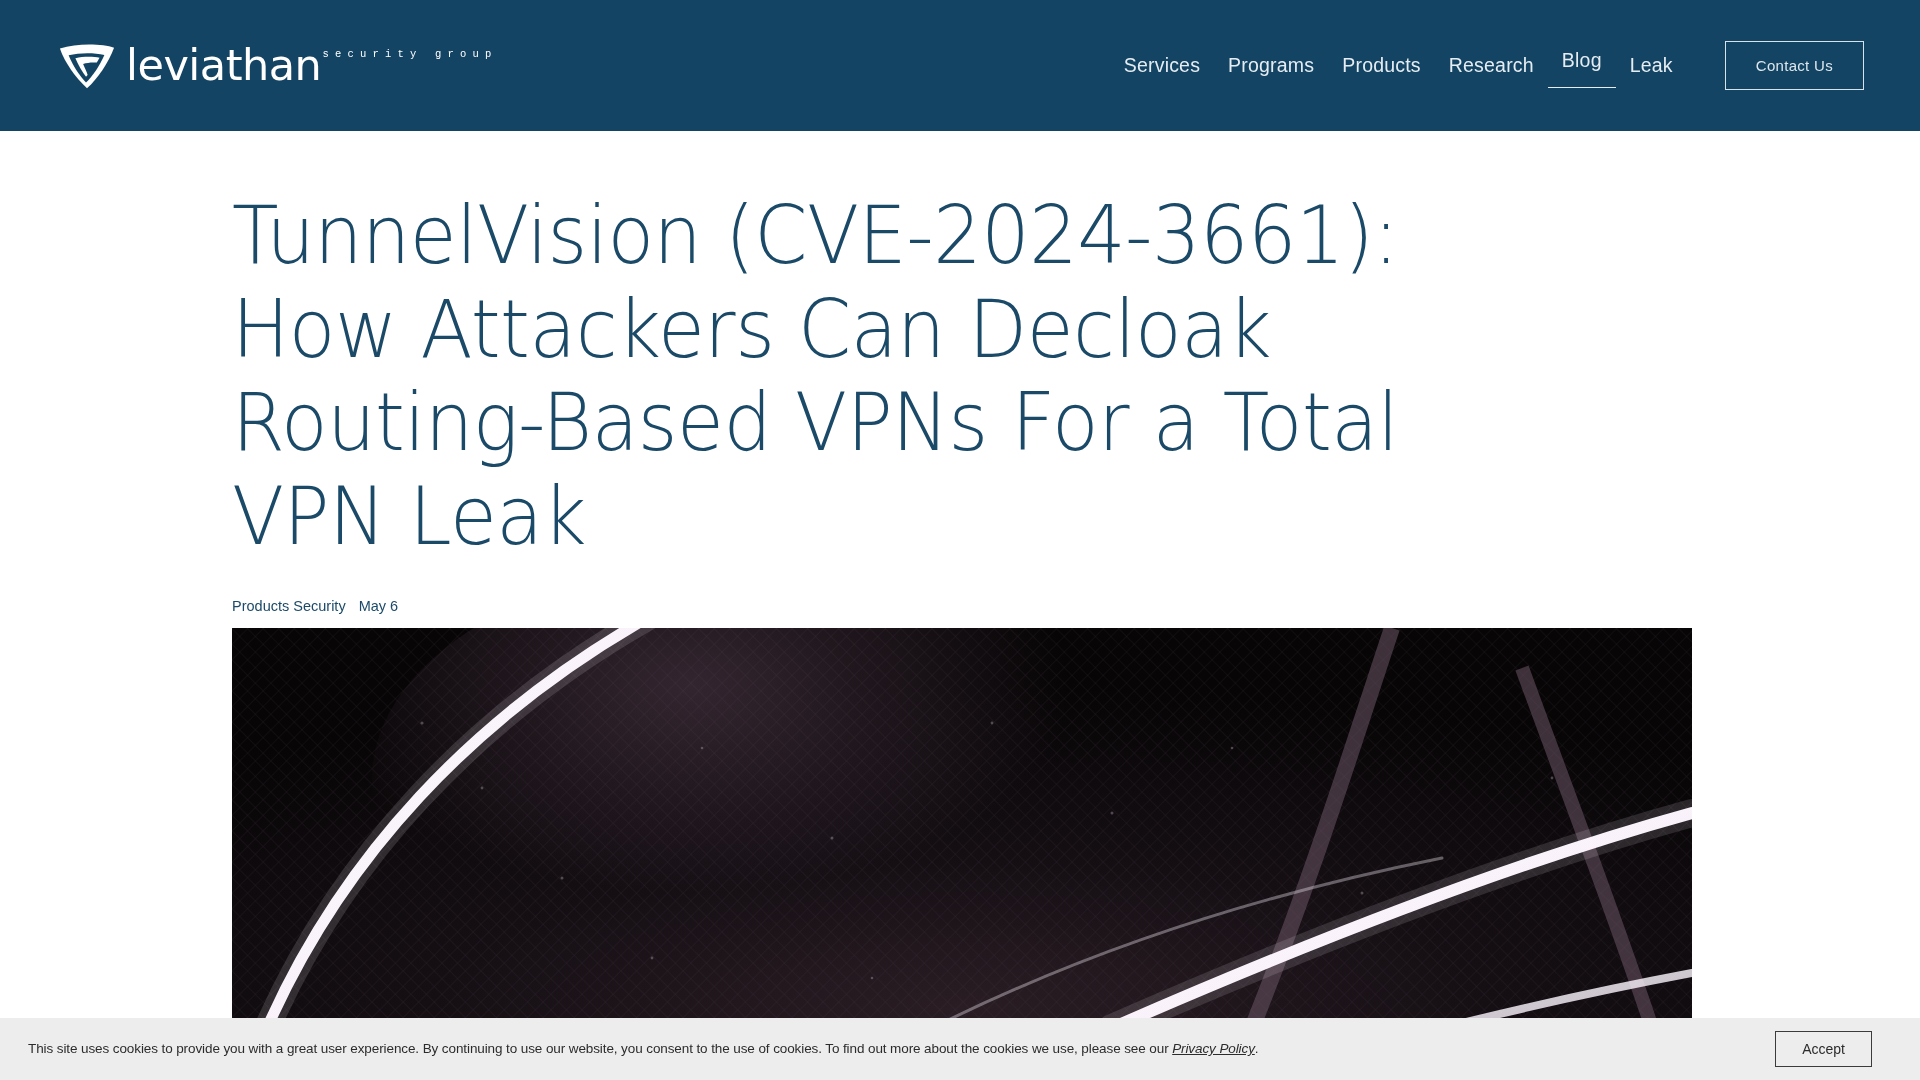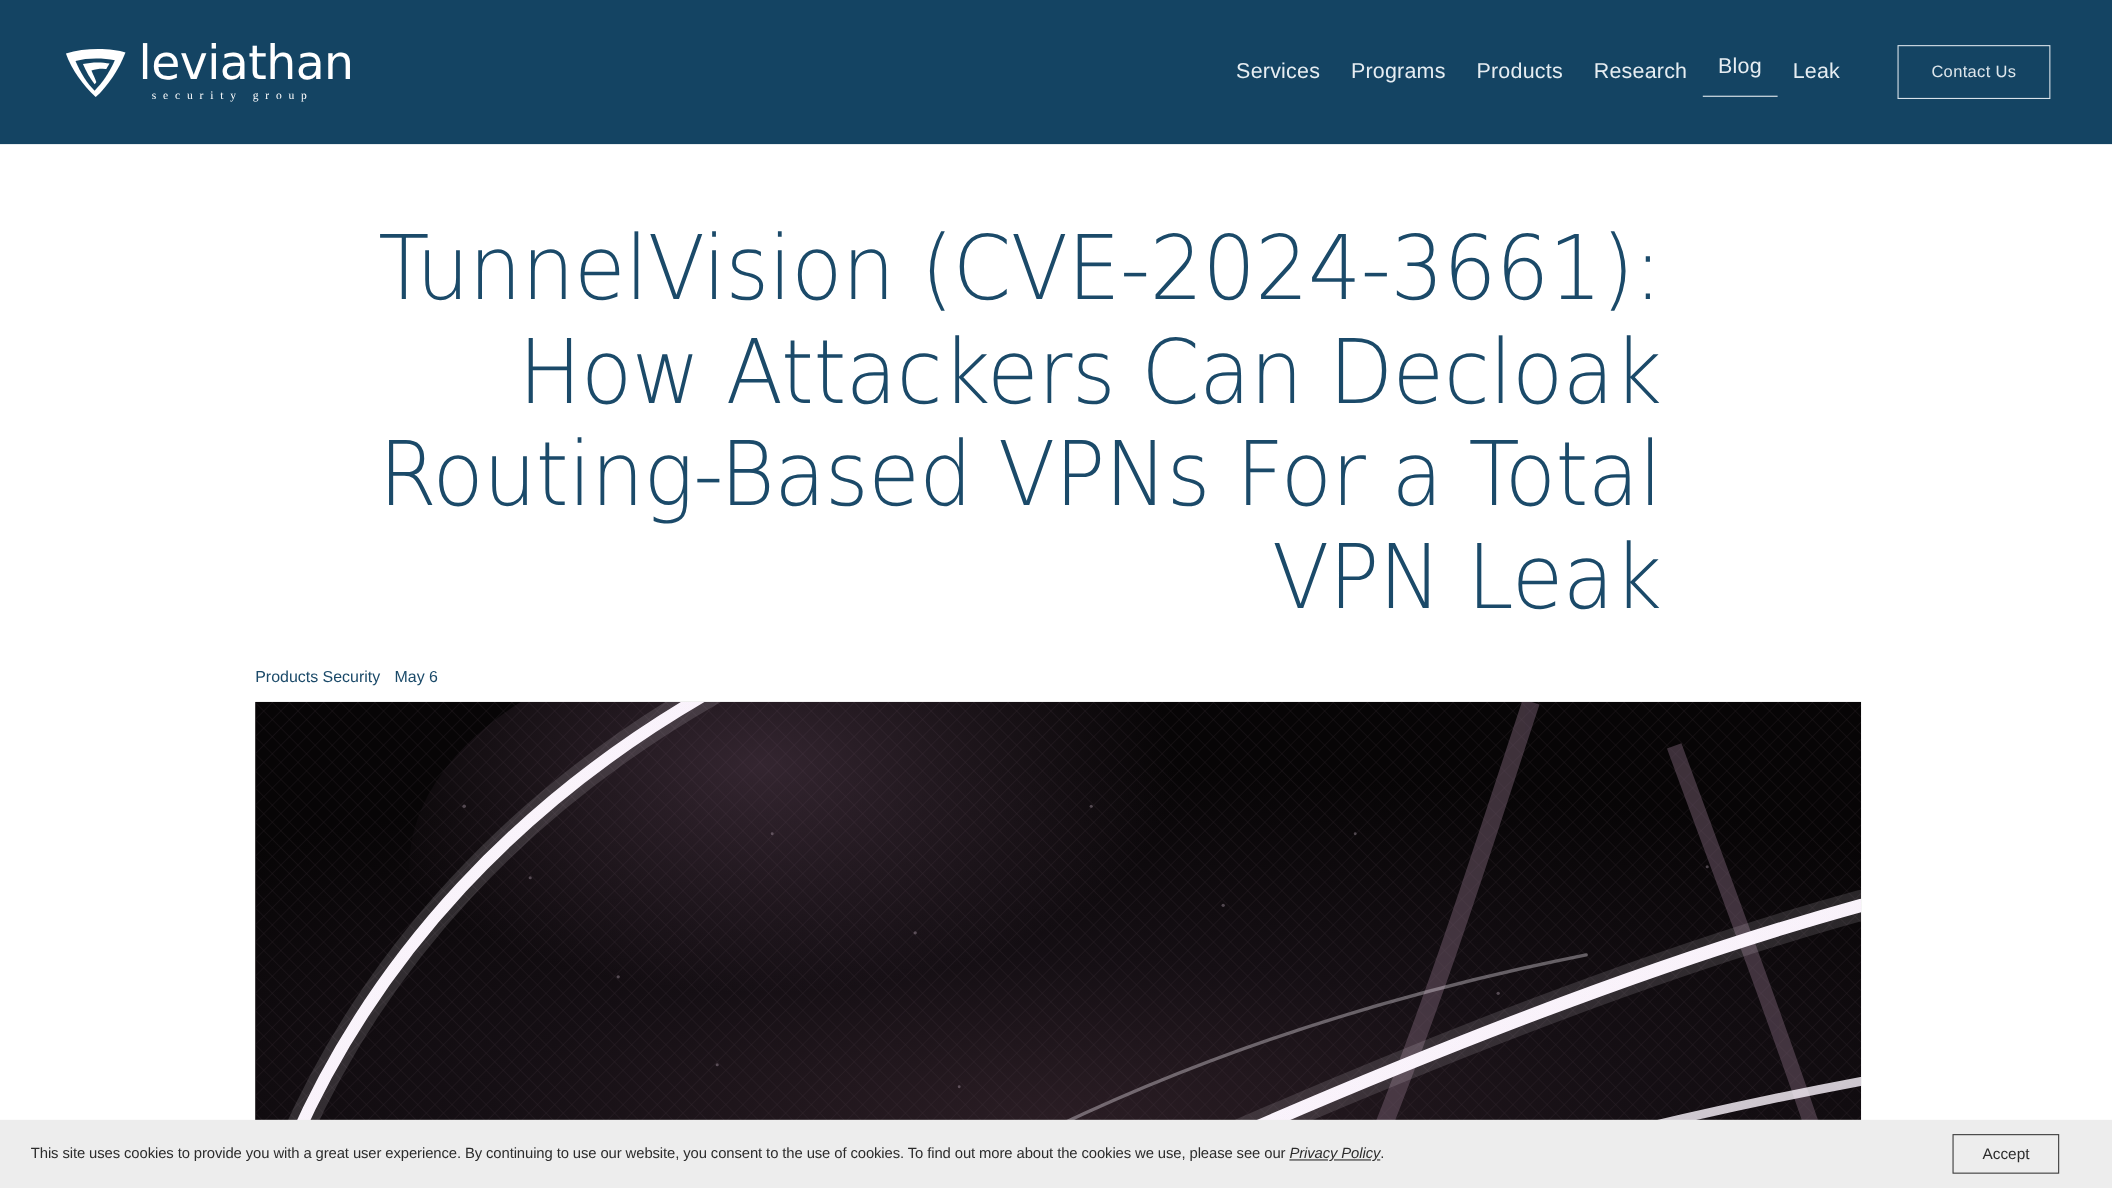--- a/index.html
+++ b/index.html
@@ -24,36 +24,36 @@
   }
 
   .brand {
     display: flex;
     align-items: center;
     gap: 10px;
     text-decoration: none;
     margin-left: 2px;
   }
   .brand-mark { width: 58px; height: 50px; display: block; flex: 0 0 auto; }
-  .brand-text { display: flex; flex-direction: column; justify-content: center; }
+  .brand-text { display: flex; justify-content: center; }
   .brand-word {
     color: #ffffff;
     font-size: 43px;
     line-height: 0.95;
     letter-spacing: -0.5px;
     font-weight: 400;
     font-family: "DejaVu Sans", sans-serif;
   }
   .brand-sub {
     color: #ffffff;
     font-size: 10.5px;
     letter-spacing: 6.2px;
     margin-top: 3px;
-    margin-left: 12px;
-    font-family: Liberation Serif, serif;
+    margin-left: 1px;
+    font-family: Liberation Mono, monospace;
   }
 
   .main-nav {
     display: flex;
     align-items: center;
     gap: 0;
     margin-left: auto;
   }
   .nav-link {
     color: #e6edf2;
@@ -87,23 +87,22 @@
   
   .page-body {
     width: 100%;
     height: calc(1080px - 131px);
     overflow: hidden;
     position: relative;
   }
 
   .article {
     width: 1464px;
-    margin: 18px auto;
+    margin: 8px auto;
     padding-top: 50px;
-    text-align: right;
   }
 
   .post-title {
     color: #1b4a69;
     font-size: 81px;
     line-height: 1.155;
     font-weight: 300;
     letter-spacing: -0.5px;
     margin: 0 0 0 4px;
     max-width: 1360px;

